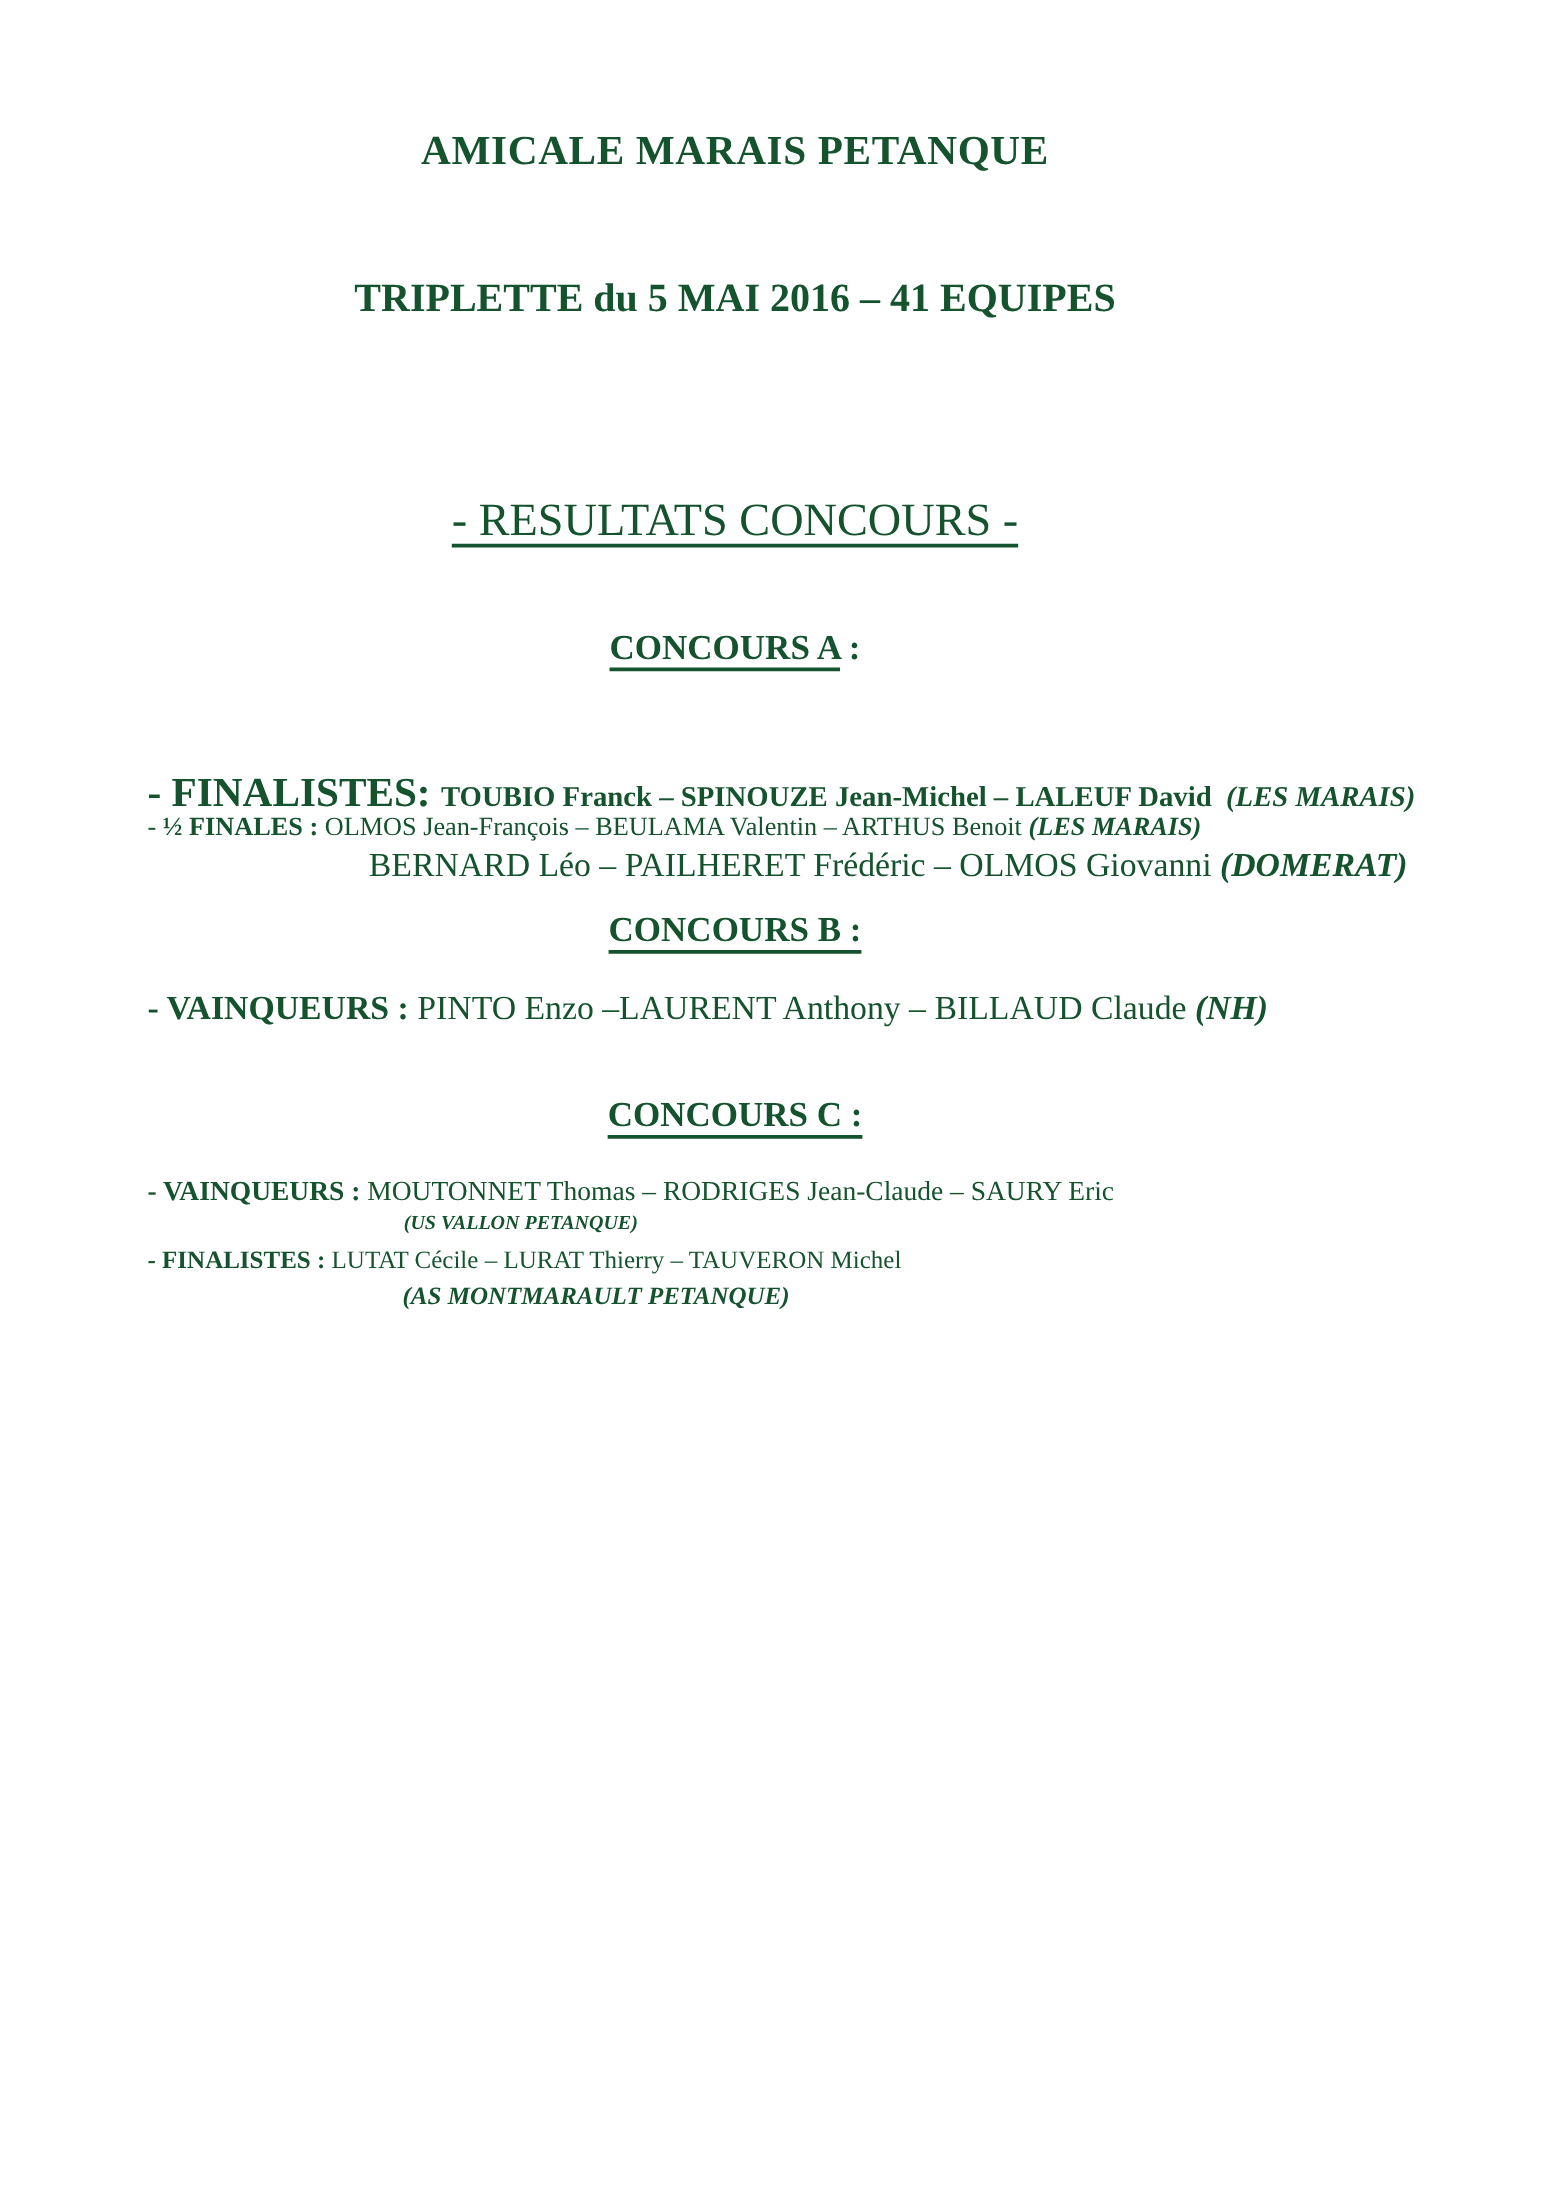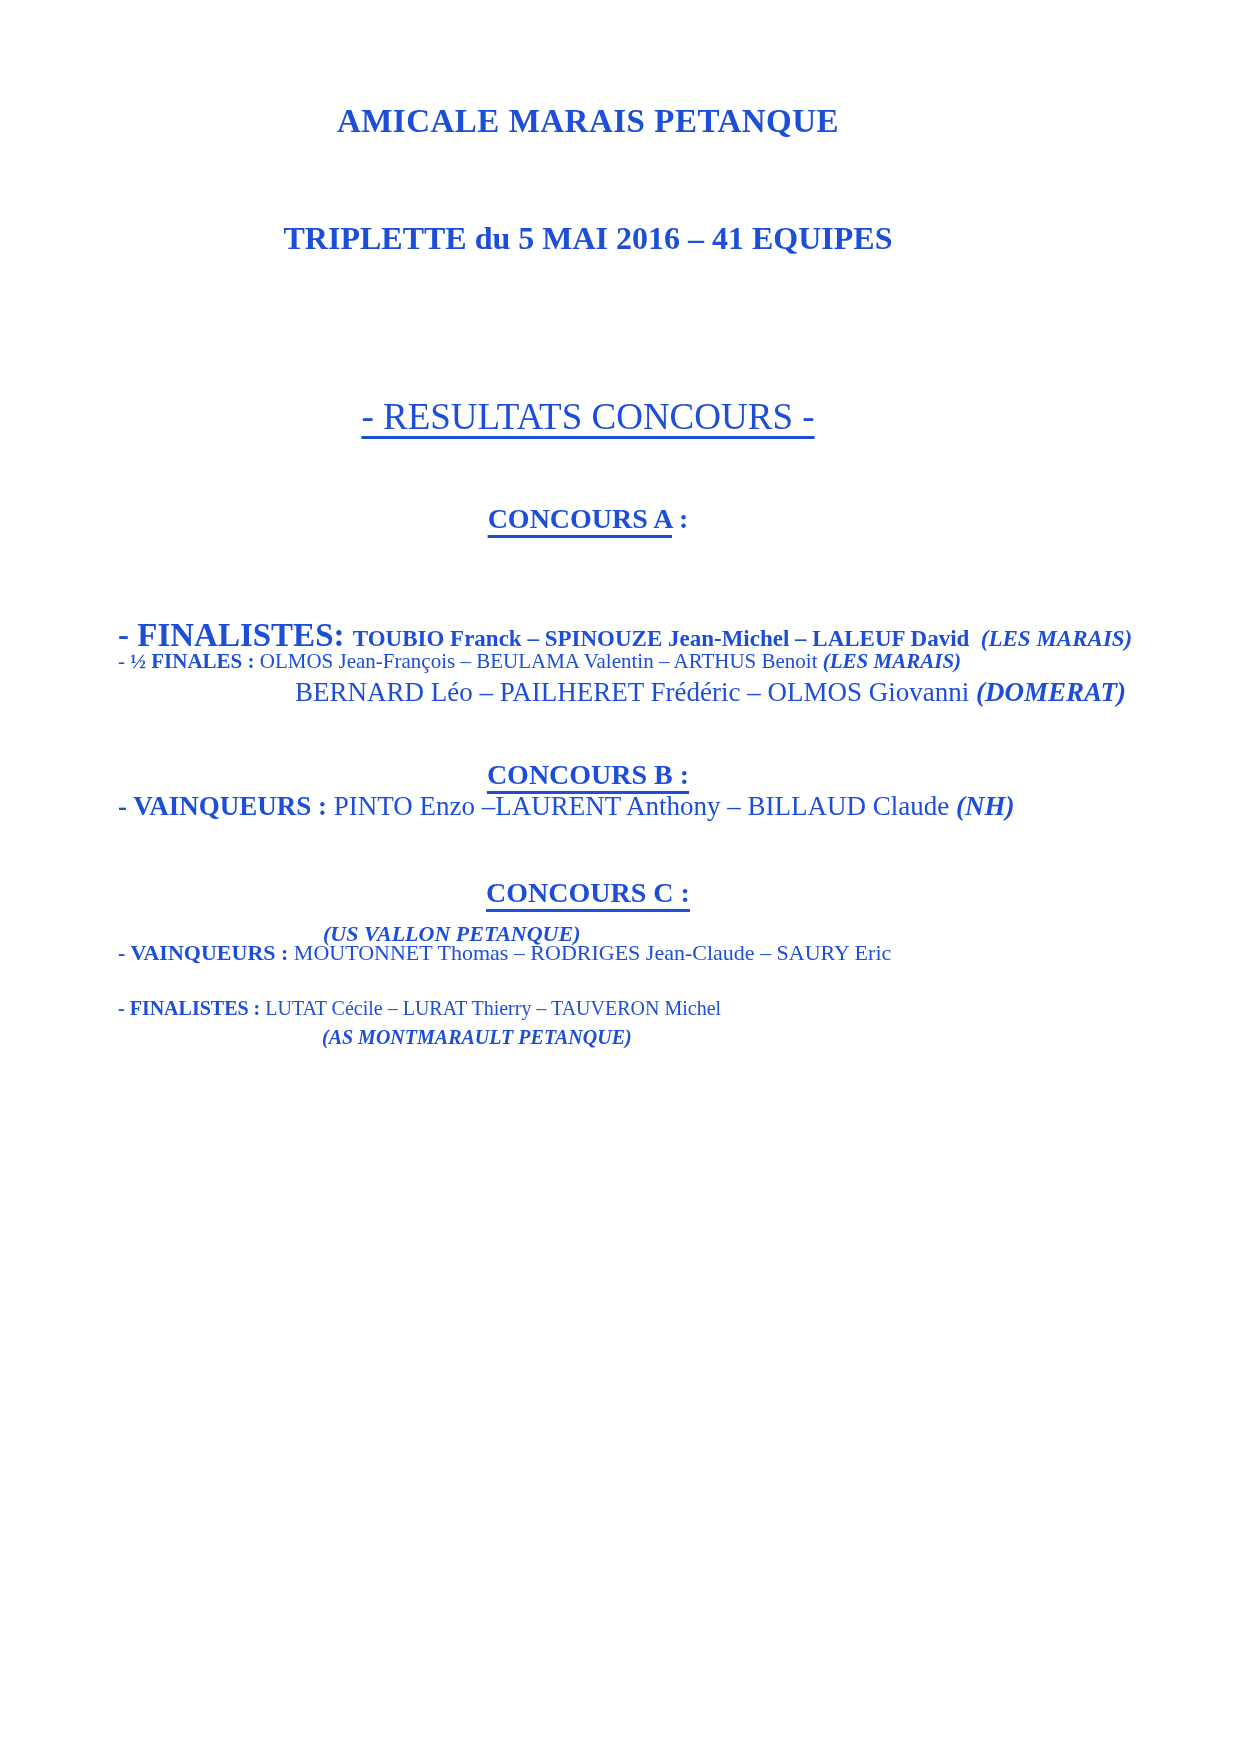--- a/index.html
+++ b/index.html
@@ -1,32 +1,32 @@
 <!DOCTYPE html>
 <html><head>
 <meta charset="utf-8">
 <style>
   html,body{margin:0;padding:0;background:#ffffff;}
   .page{
     position:relative;
     width:1176px;
     height:1754px;
     background:#ffffff;
-    color:#1d4ed8;
+    color:#14532d;
     font-family:"Liberation Serif","DejaVu Serif",serif;
     overflow:hidden;
   }
   .abs{position:absolute;line-height:1.05;}
   .center{left:0;right:0;text-align:center;}
   .doc-title{top:104px;font-size:33px;font-weight:bold;letter-spacing:0.5px;}
   .doc-subtitle{top:222px;font-size:32px;font-weight:bold;}
   .results-heading{top:398px;font-size:37px;font-weight:normal;}
   .sec-heading{font-size:28px;font-weight:bold;}
   .sec-heading-a{top:504px;}
-  .sec-heading-b{top:760px;}
+  .sec-heading-b{top:730px;}
   .sec-heading-c{top:878px;}
   .u{
     text-decoration:underline;
     text-underline-offset:7px;
     text-decoration-thickness:3px;
   }
   .ln{left:118px;white-space:nowrap;}
   .sg{white-space:pre-wrap;}
   .sg-label{font-weight:bold;}
   .sg-bold{font-weight:bold;}
@@ -34,21 +34,21 @@
   .sg-bolditalic{font-weight:bold;font-style:italic;}
   .ln-a1{top:578px;font-size:28px;}
   .ln-a1 .sg-label{font-size:33px;}
   .ln-a2{top:618px;font-size:23px;}
   .ln-a2 .sg-label{font-size:33px;}
   .ln-a3{top:650px;font-size:21px;}
   .ln-a4{top:678px;left:295px;font-size:27px;}
   .ln-b1{top:792px;font-size:27px;}
   .ln-b2{top:828px;font-size:23px;}
   .ln-c1{top:941px;font-size:22px;}
-  .ln-c2{top:922px;left:323px;font-size:22px;}
+  .ln-c2{top:971px;left:323px;font-size:16px;}
   .ln-c3{top:998px;font-size:20px;}
   .ln-c4{top:1027px;left:322px;font-size:20px;}
 </style>
 </head>
 <body>
 
 <div class="page">
 
   <div class="abs center doc-title">AMICALE MARAIS PETANQUE</div>
 

